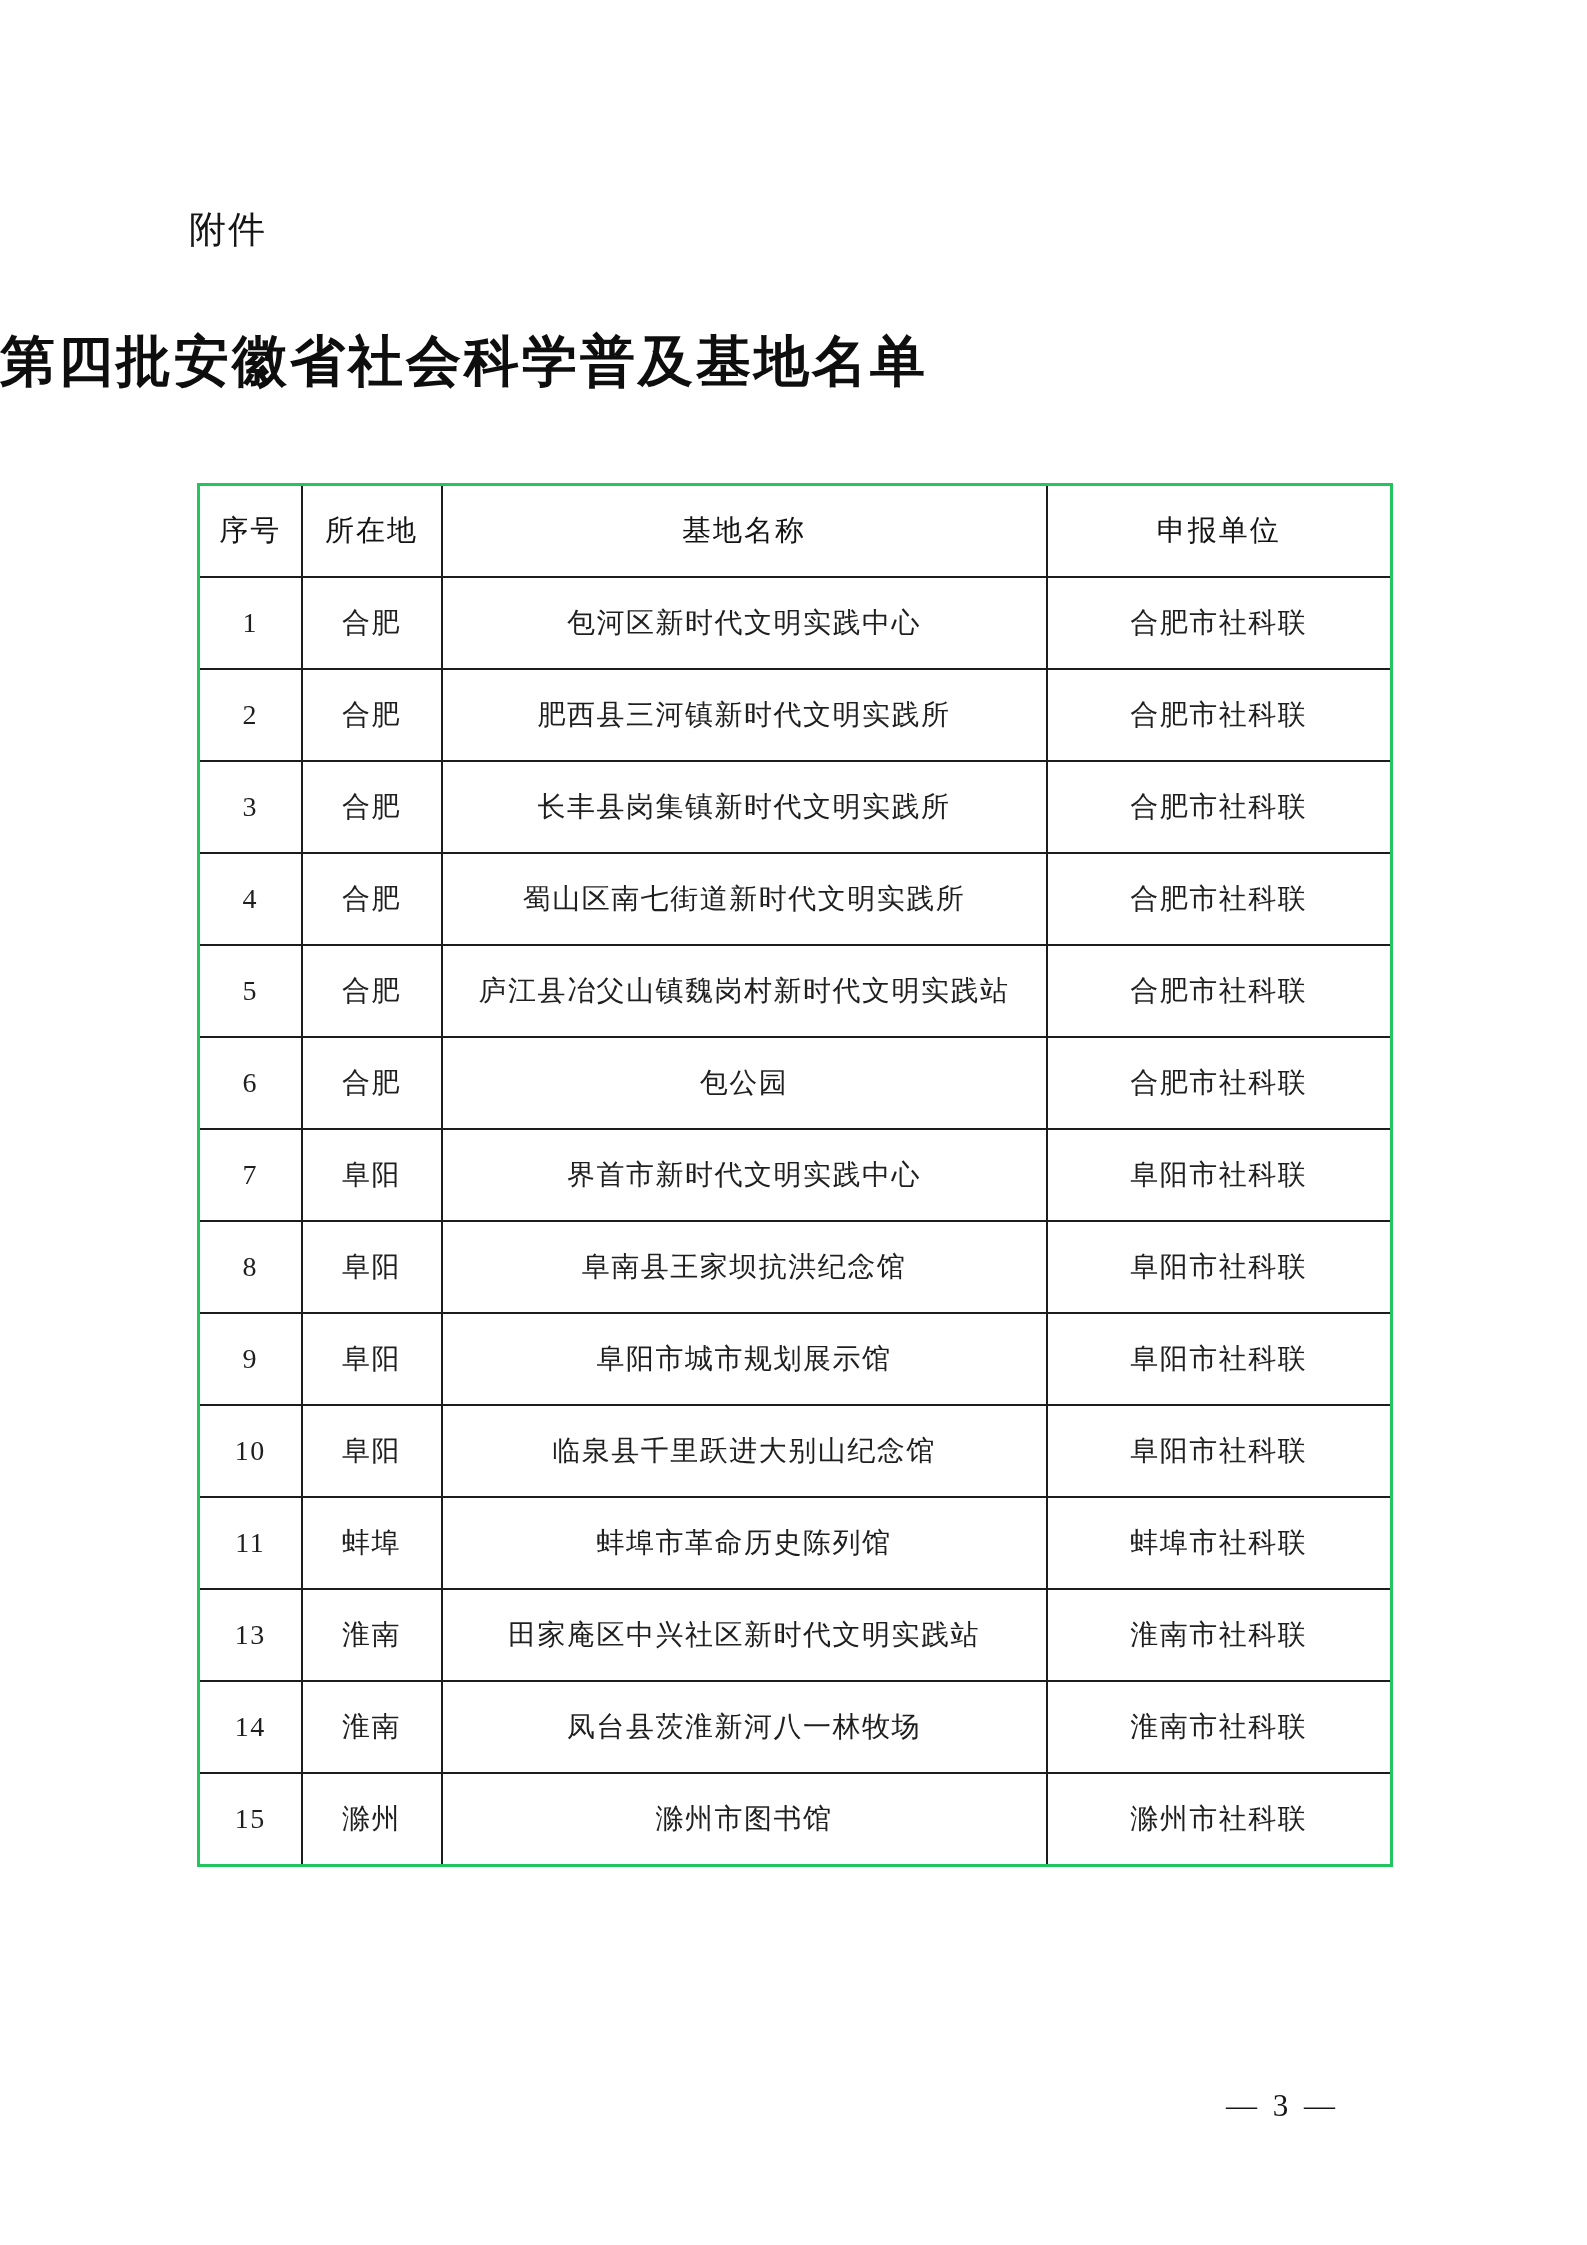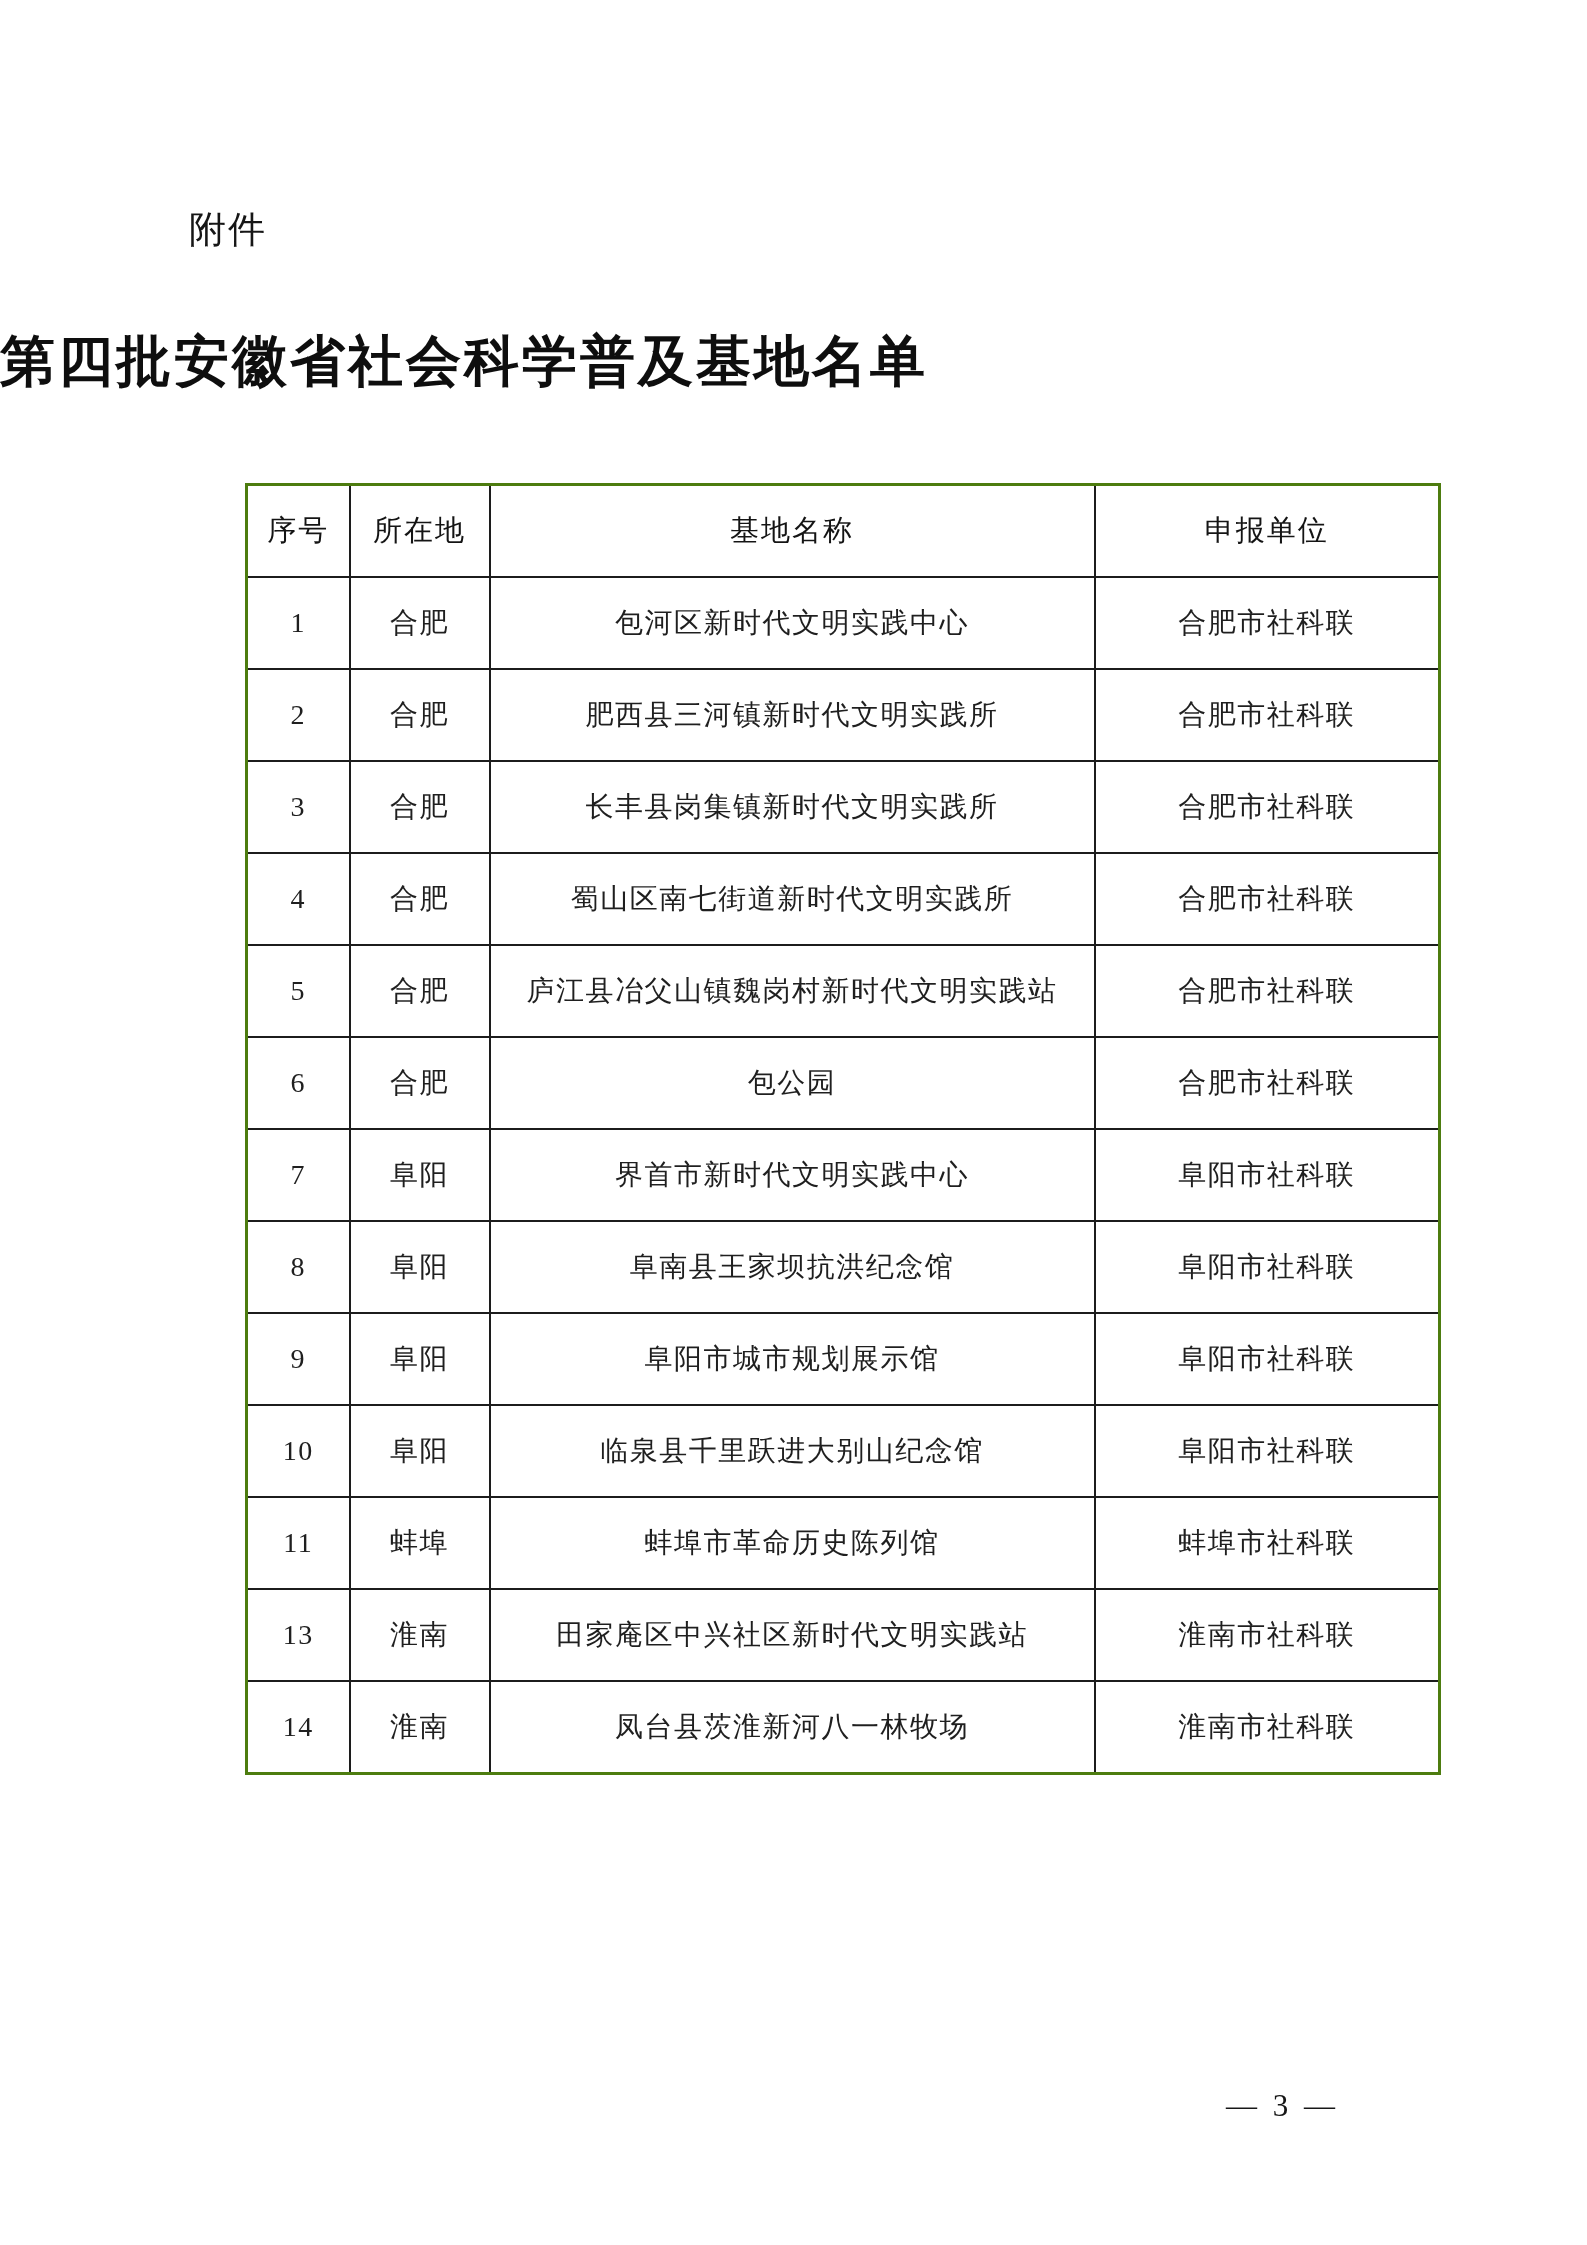--- a/index.html
+++ b/index.html
@@ -38,22 +38,21 @@
     letter-spacing: 3px;
     white-space: nowrap;
   }
   table.base-table {
     position: absolute;
     left: 197px;
     top: 483px;
     width: 1193px;
     border-collapse: collapse;
     table-layout: fixed;
-    border: 3px solid #4d7c0f;
-    margin-left: 48px;
+    border: 3px solid #22c55e;
   }
   table.base-table col.c-no   { width: 103px; }
   table.base-table col.c-loc  { width: 140px; }
   table.base-table col.c-base { width: 605px; }
   table.base-table col.c-unit { width: 345px; }
   table.base-table th {
     height: 88px;
     border: 2px solid #1c1c1c;
     border-bottom-width: 2.5px;
     font-family: "Liberation Sans", "DejaVu Sans", sans-serif;
@@ -188,16 +187,22 @@
         <td class="cell-loc">淮南</td>
         <td class="cell-base">田家庵区中兴社区新时代文明实践站</td>
         <td class="cell-unit">淮南市社科联</td>
       </tr>
       <tr>
         <td class="cell-no">14</td>
         <td class="cell-loc">淮南</td>
         <td class="cell-base">凤台县茨淮新河八一林牧场</td>
         <td class="cell-unit">淮南市社科联</td>
       </tr>
+      <tr>
+        <td class="cell-no">15</td>
+        <td class="cell-loc">滁州</td>
+        <td class="cell-base">滁州市图书馆</td>
+        <td class="cell-unit">滁州市社科联</td>
+      </tr>
     </tbody>
 </table>
 
 <div class="page-number">— 3 —</div>
 
 </body></html>

